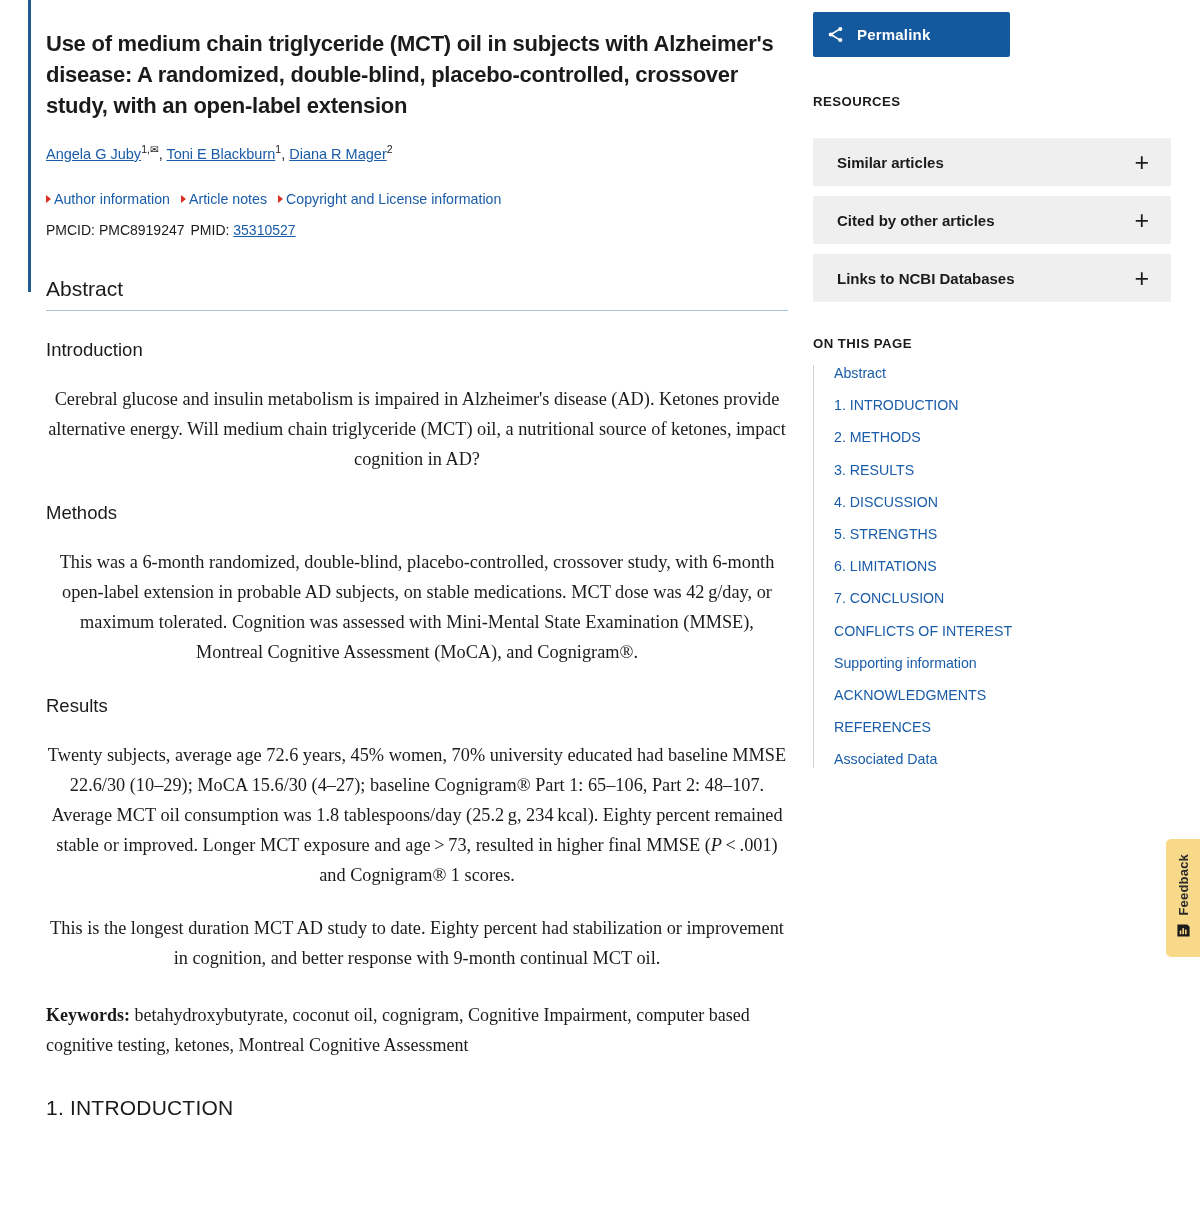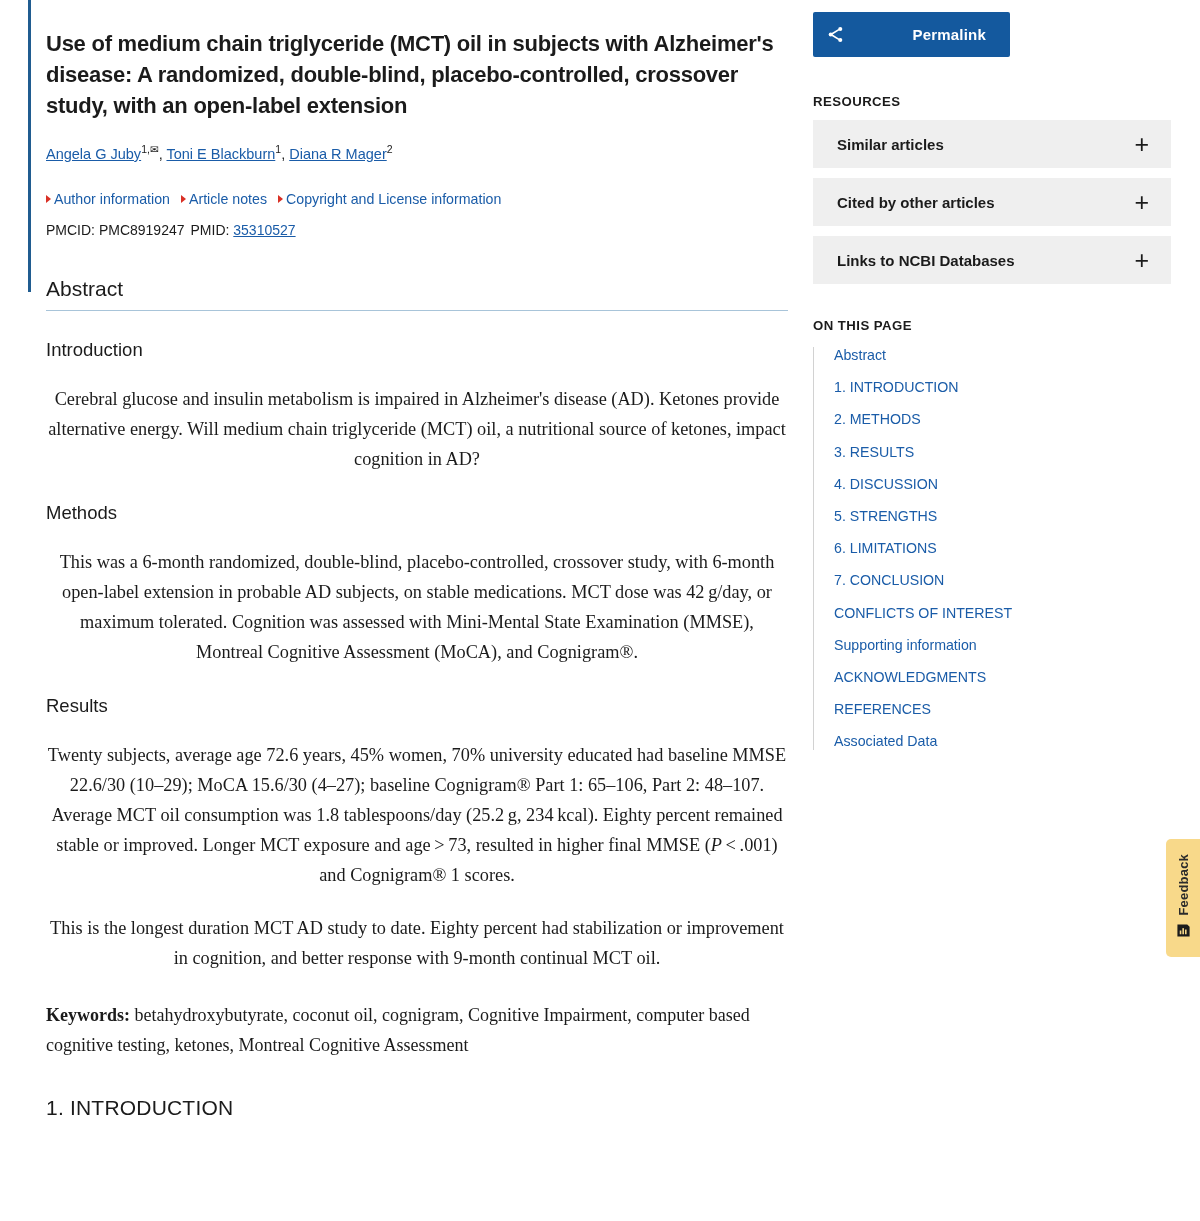--- a/index.html
+++ b/index.html
@@ -163,33 +163,33 @@
     display: flex;
     align-items: center;
     justify-content: center;
   }
   .permalink-btn .plabel {
     color: #ffffff;
     font-size: 15px;
     font-weight: 700;
     letter-spacing: 0.2px;
     flex: 1;
-    text-align: right;
-    padding-right: 24px;
+    text-align: left;
+    padding-right: 16px;
   }
 
   .side-caption {
     margin-top: 37px;
     font-size: 13.2px;
     font-weight: 700;
     letter-spacing: 0.45px;
     color: #1b1b1b;
   }
 
-  .res-list { margin-top: 11px; width: 358px; }
+  .res-list { margin-top: 29px; width: 358px; }
 
   .res-row {
     background: #efefef;
     height: 48px;
     display: flex;
     align-items: center;
     justify-content: space-between;
     padding: 0 22px 0 24px;
     margin-bottom: 10px;
     cursor: pointer;

